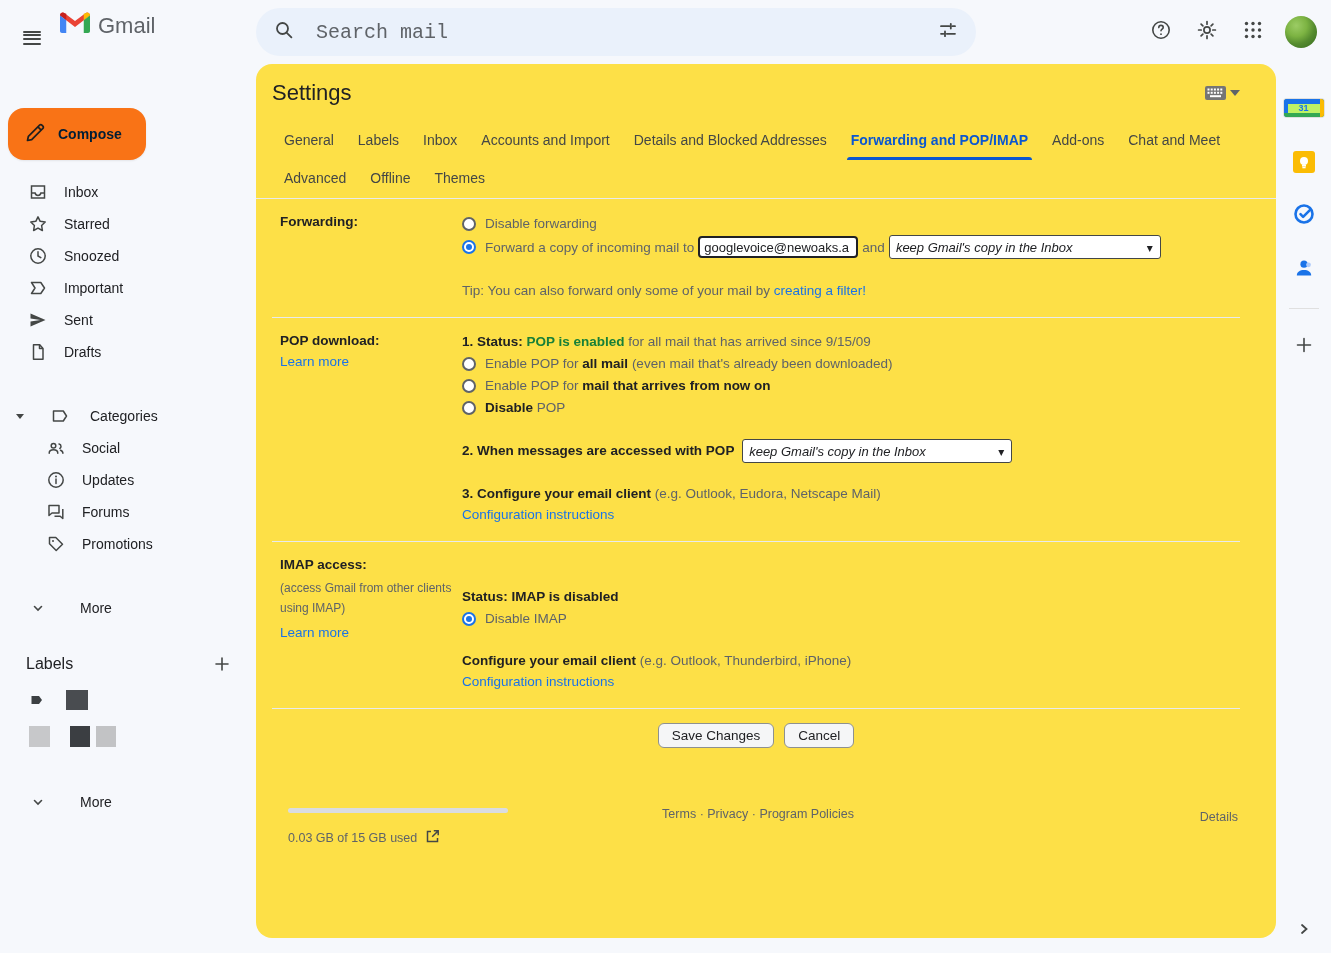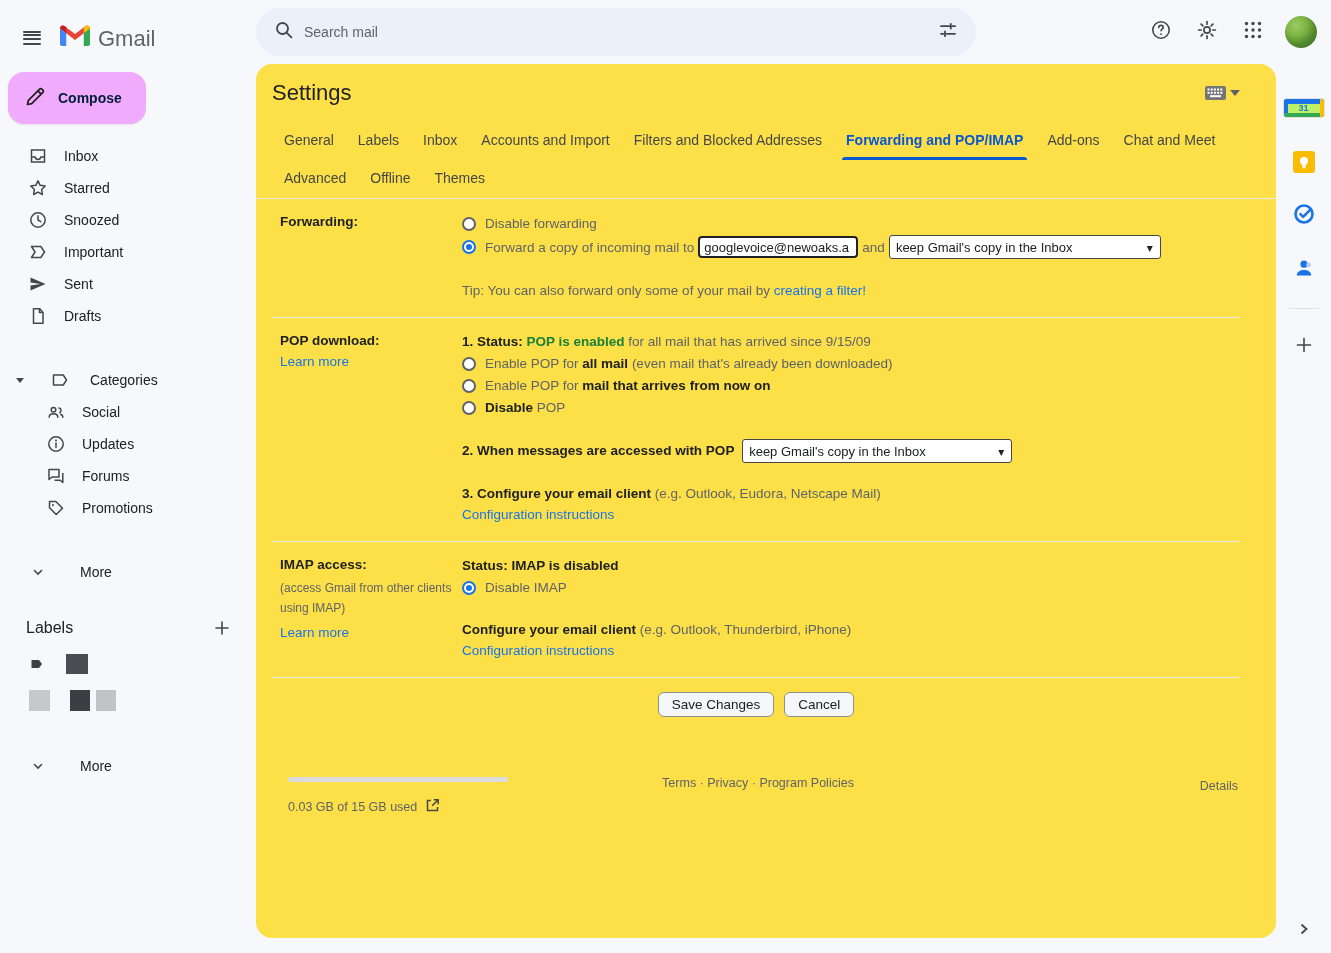--- a/index.html
+++ b/index.html
@@ -2,36 +2,36 @@
 <html><head>
 <meta charset="utf-8">
 <style>
   * { margin:0; padding:0; box-sizing:border-box; }
   html,body { width:1331px; height:953px; overflow:hidden; }
   body { font-family:"Liberation Sans", sans-serif; background:#f6f8fc; color:#202124; }
   .app { width:1331px; height:953px; display:flex; flex-direction:column; }
 
   
   .topbar { height:64px; display:flex; align-items:center; flex-shrink:0; }
-  .tb-left { width:256px; display:flex; align-items:flex-end; flex-shrink:0; }
+  .tb-left { width:256px; display:flex; align-items:flex-start; flex-shrink:0; }
   .iconbtn { width:40px; height:40px; border-radius:50%; display:flex; align-items:center; justify-content:center; cursor:pointer; }
   .hamburger { margin-left:12px; }
   .hamburger div { width:18px; height:2px; background:#444746; margin:2.5px 0; border-radius:1px; }
   .logo { display:flex; align-items:center; margin-left:8px; }
   .logo-text { font-size:22px; color:#5f6368; margin-left:8px; }
   .searchwrap { width:720px; height:48px; background:#eaf1fb; border-radius:24px; display:flex; align-items:center; padding:0 8px; }
-  .searchwrap input { flex:1; border:none; outline:none; background:transparent; font-size:14px; color:#202124; font-family:Liberation Sans, sans-serif; }
+  .searchwrap input { flex:1; border:none; outline:none; background:transparent; font-size:20px; color:#202124; font-family:Liberation Mono, monospace;margin-left:12px; }
   .searchwrap input::placeholder { color:#5f6368; }
   .tb-right { flex:1; display:flex; align-items:center; justify-content:flex-end; padding-right:14px; gap:6px; }
   .avatar { width:32px; height:32px; border-radius:50%; background:radial-gradient(circle at 35% 30%, #9ccc65 0%, #7cb342 35%, #558b2f 60%, #33691e 100%); margin-left:6px; cursor:pointer; }
 
   
   .mainrow { flex:1; display:flex; min-height:0; }
   .sidebar { width:256px; flex-shrink:0; padding-top:8px; }
-  .compose { width:138px; height:52px; background:#f0abfc; border-radius:16px; margin-left:8px; display:flex; align-items:center; padding-left:16px; gap:12px; cursor:pointer; box-shadow:0 1px 2px rgba(0,0,0,.08); }
+  .compose { width:138px; height:52px; background:#f97316; border-radius:16px; margin-left:8px; display:flex; align-items:center; padding-left:16px; gap:12px; cursor:pointer; box-shadow:0 1px 2px rgba(0,0,0,.08);margin-top:36px; }
   .compose span { font-size:14px; color:#001d35; font-weight:bold; }
   .navlist { margin-top:16px; }
   .navitem { height:32px; display:flex; align-items:center; border-radius:0 16px 16px 0; font-size:14px; color:#202124; cursor:pointer; padding-left:28px; gap:16px; }
   .navitem.haschev { padding-left:10px; gap:12px;margin-top:32px; }
   .navitem.haschev .nicon { margin-right:8px; }
   .navitem.child { padding-left:46px; }
   .nicon { width:20px; height:20px; display:flex; align-items:center; justify-content:center; flex-shrink:0; }
   .labels-hd { display:flex; align-items:center; justify-content:space-between; padding:8px 24px 8px 26px; margin-top:22px; }
   .labels-hd .t { font-size:16px; color:#202124; }
   .redrow { height:36px; display:flex; align-items:center; padding-left:28px; gap:6px; }
@@ -49,29 +49,29 @@
   .tab.active::after { content:""; position:absolute; left:8px; right:8px; bottom:0; height:3px; background:#0b57d0; border-radius:3px 3px 0 0; }
 
   .settings-body { padding:0 36px 0 16px; font-size:13.5px; color:#5f6368; }
   .section { display:flex; padding:13px 0 16px 8px; border-bottom:1px solid #e8eaed; }
   .sec-label { width:182px; flex-shrink:0; padding-top:2px; }
   .sec-label .bold { font-weight:bold; color:#202124; font-size:13.5px; }
   .sec-label .small { font-size:12px; color:#5f6368; margin-top:6px; line-height:1.7; width:175px; }
   .sec-content { flex:1; line-height:21px; }
   a.lnk { color:#1a73e8; text-decoration:none; cursor:pointer; }
   .sec-label a.lnk { display:inline-block; margin-top:6px; }
-  .b { font-weight:bold; color:#202124; }
+  .b { font-weight:bold; color:#202124;margin-top:31px; }
   .green { color:#188038; font-weight:bold; }
   .radiorow { display:flex; align-items:center; margin:1px 0; min-height:21px; }
   .radio { width:14px; height:14px; border:2px solid #5f6368; border-radius:50%; margin-right:9px; flex-shrink:0; position:relative; cursor:pointer; background:#fff; }
   .radio.checked { border-color:#1a73e8; }
   .radio.checked::after { content:""; position:absolute; left:2px; top:2px; width:6px; height:6px; border-radius:50%; background:#1a73e8; }
   .emailbox { border:2px solid #202124; border-radius:4px; height:22px; width:160px; font-size:13px; padding:0 4px; margin:0 4px; color:#202124; font-family:"Liberation Sans",sans-serif; outline:none; }
   .selwrap { position:relative; display:inline-block; margin:0 4px; vertical-align:middle; }
-  .selwrap select { appearance:none; -webkit-appearance:none; border:1px solid #444746; border-radius:3px; background:#fff; height:24px; font-size:13px; color:#202124; padding:0 26px 0 6px; font-family:"Liberation Sans",sans-serif; cursor:pointer; }
+  .selwrap select { appearance:none; -webkit-appearance:none; border:1px solid #444746; border-radius:3px; background:#fff; height:24px; font-size:13px; color:#202124; padding:0 26px 0 6px; font-family:"Liberation Sans",sans-serif; cursor:pointer;font-style:italic; }
   .selwrap::after { content:"▾"; position:absolute; right:8px; top:3px; font-size:12px; color:#202124; pointer-events:none; }
   .sel-forward select { width:272px; }
   .sel-pop select { width:270px; }
   .gap { height:20px; }
   .btnrow { display:flex; justify-content:center; gap:10px; padding:14px 0 10px 0; }
   .gbtn { background:#f5f6f7; border:1px solid #8e918f; border-radius:6px; padding:4px 13px; font-size:13.5px; color:#202124; cursor:pointer; font-family:"Liberation Sans",sans-serif; }
 
   .cardfooter { display:flex; margin-top:44px; padding:0 2px 0 16px; font-size:12.5px; color:#5f6368; }
   .cf-left { width:290px; flex-shrink:0; }
   .storagebar { width:220px; height:5px; background:#dadce0; border-radius:3px; margin-top:6px; }
@@ -356,21 +356,21 @@
             </svg>
         </span>
       </div>
 
       <div class="tabs">
         <div class="tabrow">
           <div class="tab">General</div>
           <div class="tab">Labels</div>
           <div class="tab">Inbox</div>
           <div class="tab">Accounts and Import</div>
-          <div class="tab">Filters and Blocked Addresses</div>
+          <div class="tab">Details and Blocked Addresses</div>
           <div class="tab active">Forwarding and POP/IMAP</div>
           <div class="tab">Add-ons</div>
           <div class="tab">Chat and Meet</div>
         </div>
         <div class="tabrow">
           <div class="tab">Advanced</div>
           <div class="tab">Offline</div>
           <div class="tab">Themes</div>
         </div>
       </div>

